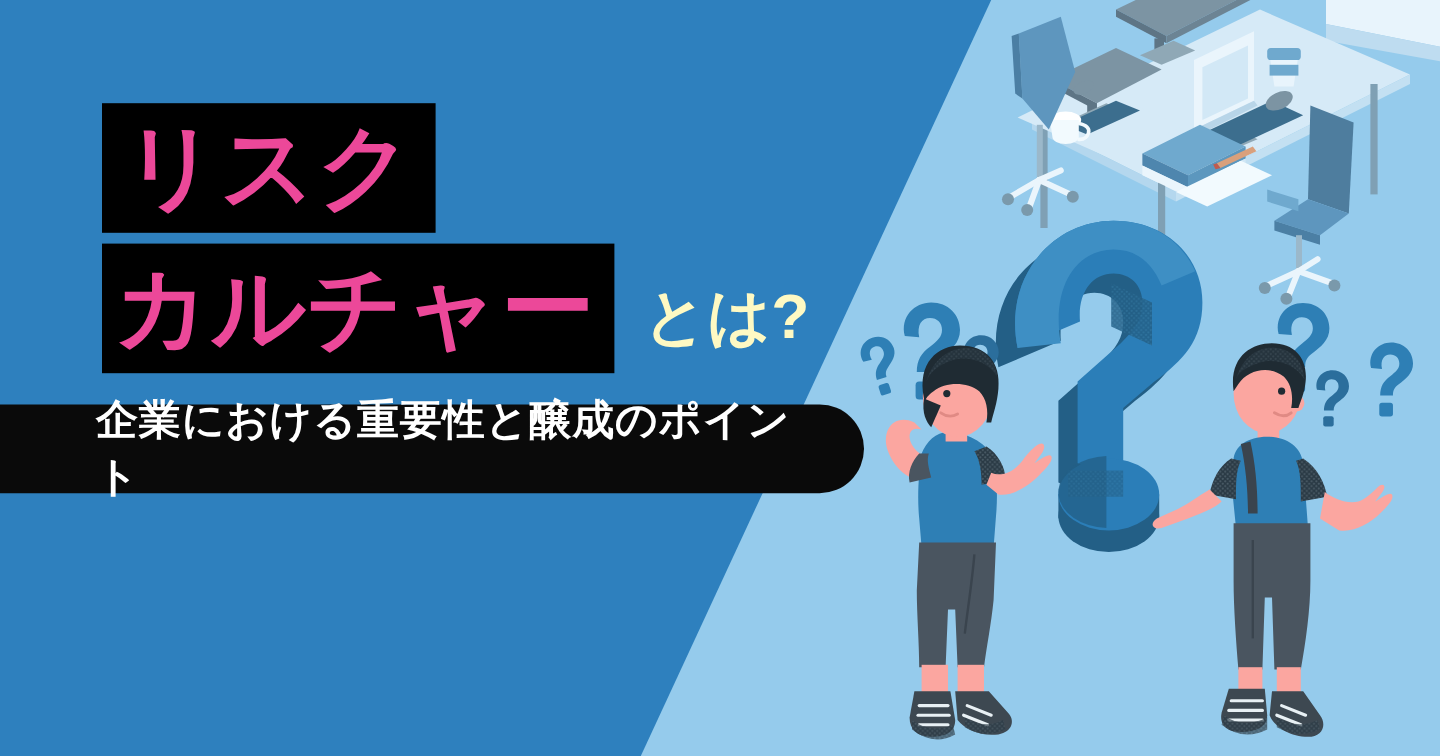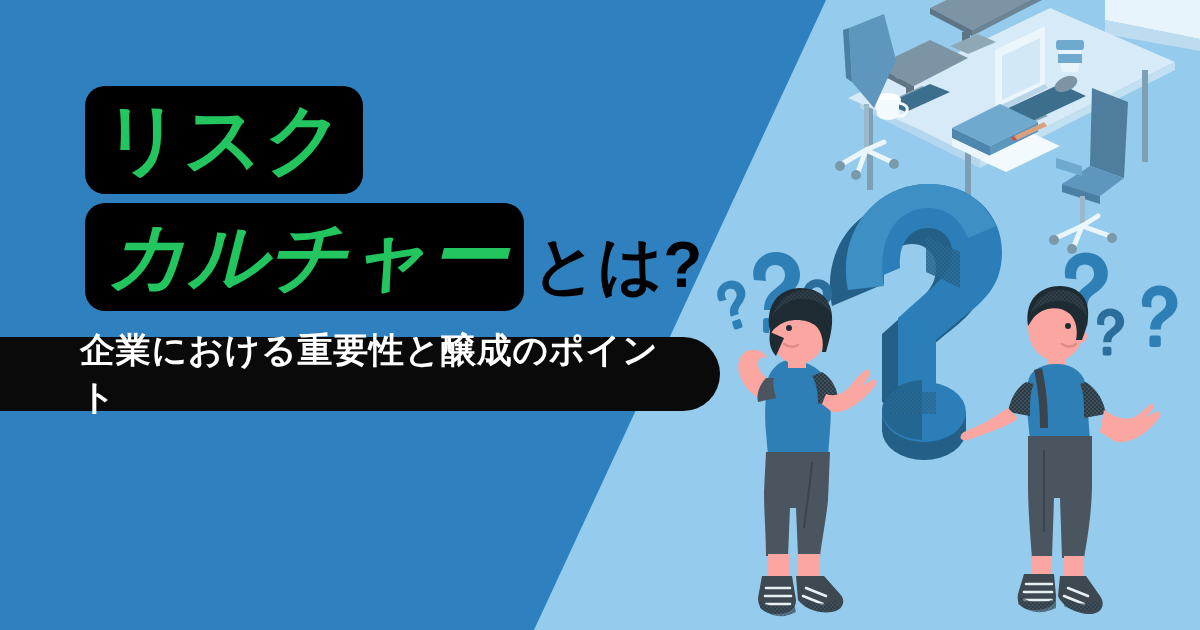--- a/index.html
+++ b/index.html
@@ -47,53 +47,51 @@
 
   .line {
     position: absolute;
     display: flex;
     align-items: center;
     white-space: nowrap;
   }
 
   .chip {
     background: #000000;
-    color: #22c55e;
+    color: #ec4899;
     font-weight: 700;
     letter-spacing: 0.01em;
     display: inline-block;
-    border-radius: 20px;
   }
 
   .line-risk {
     left: 85px;
     top: 86px;
   }
   .line-risk .chip {
     font-size: 78px;
     line-height: 1;
     padding: 14px 18px 16px 18px;
   }
 
   .line-culture {
     left: 85px;
     top: 203px;
   }
   .line-culture .chip {
     font-size: 78px;
     line-height: 1;
-    padding: 14px 16px 16px 22px;
-    font-style: italic;
+    padding: 14px 16px 16px 10px;
   }
   .line-culture .tail {
-    color: #000000;
-    font-size: 64px;
+    color: #fef9c3;
+    font-size: 52px;
     font-weight: 700;
     line-height: 1;
-    margin-left: 8px;
+    margin-left: 24px;
     position: relative;
     top: 8px;
   }
 
   .subtitle-pill {
     position: absolute;
     left: -40px;
     top: 337px;
     height: 74px;
     background: #0a0a0a;

